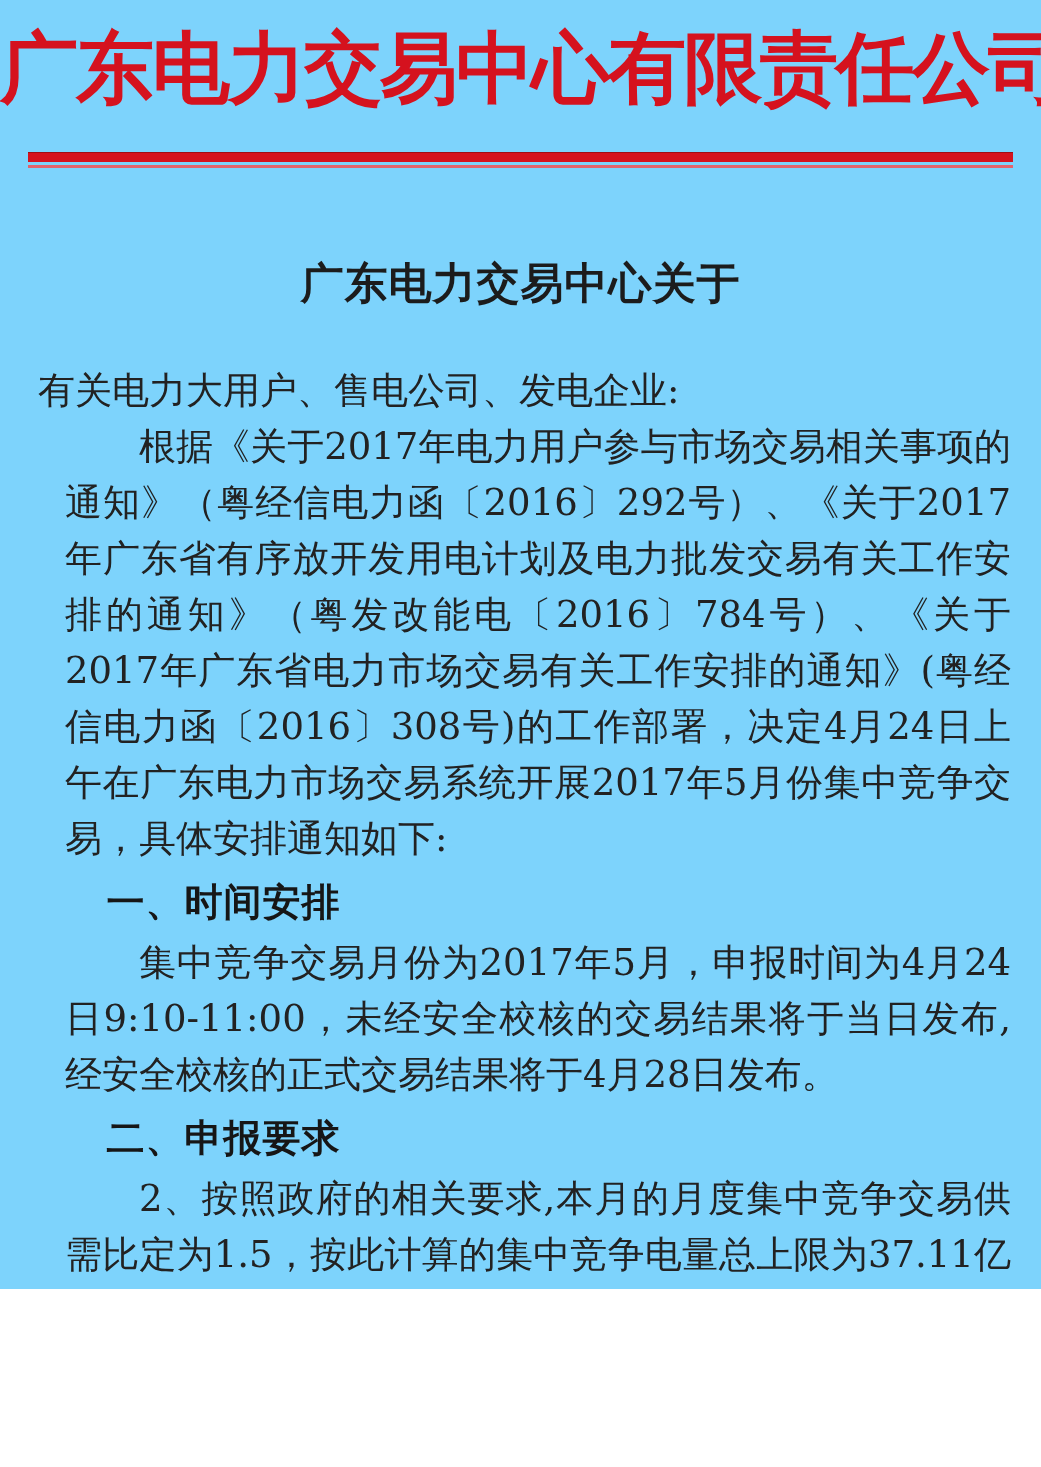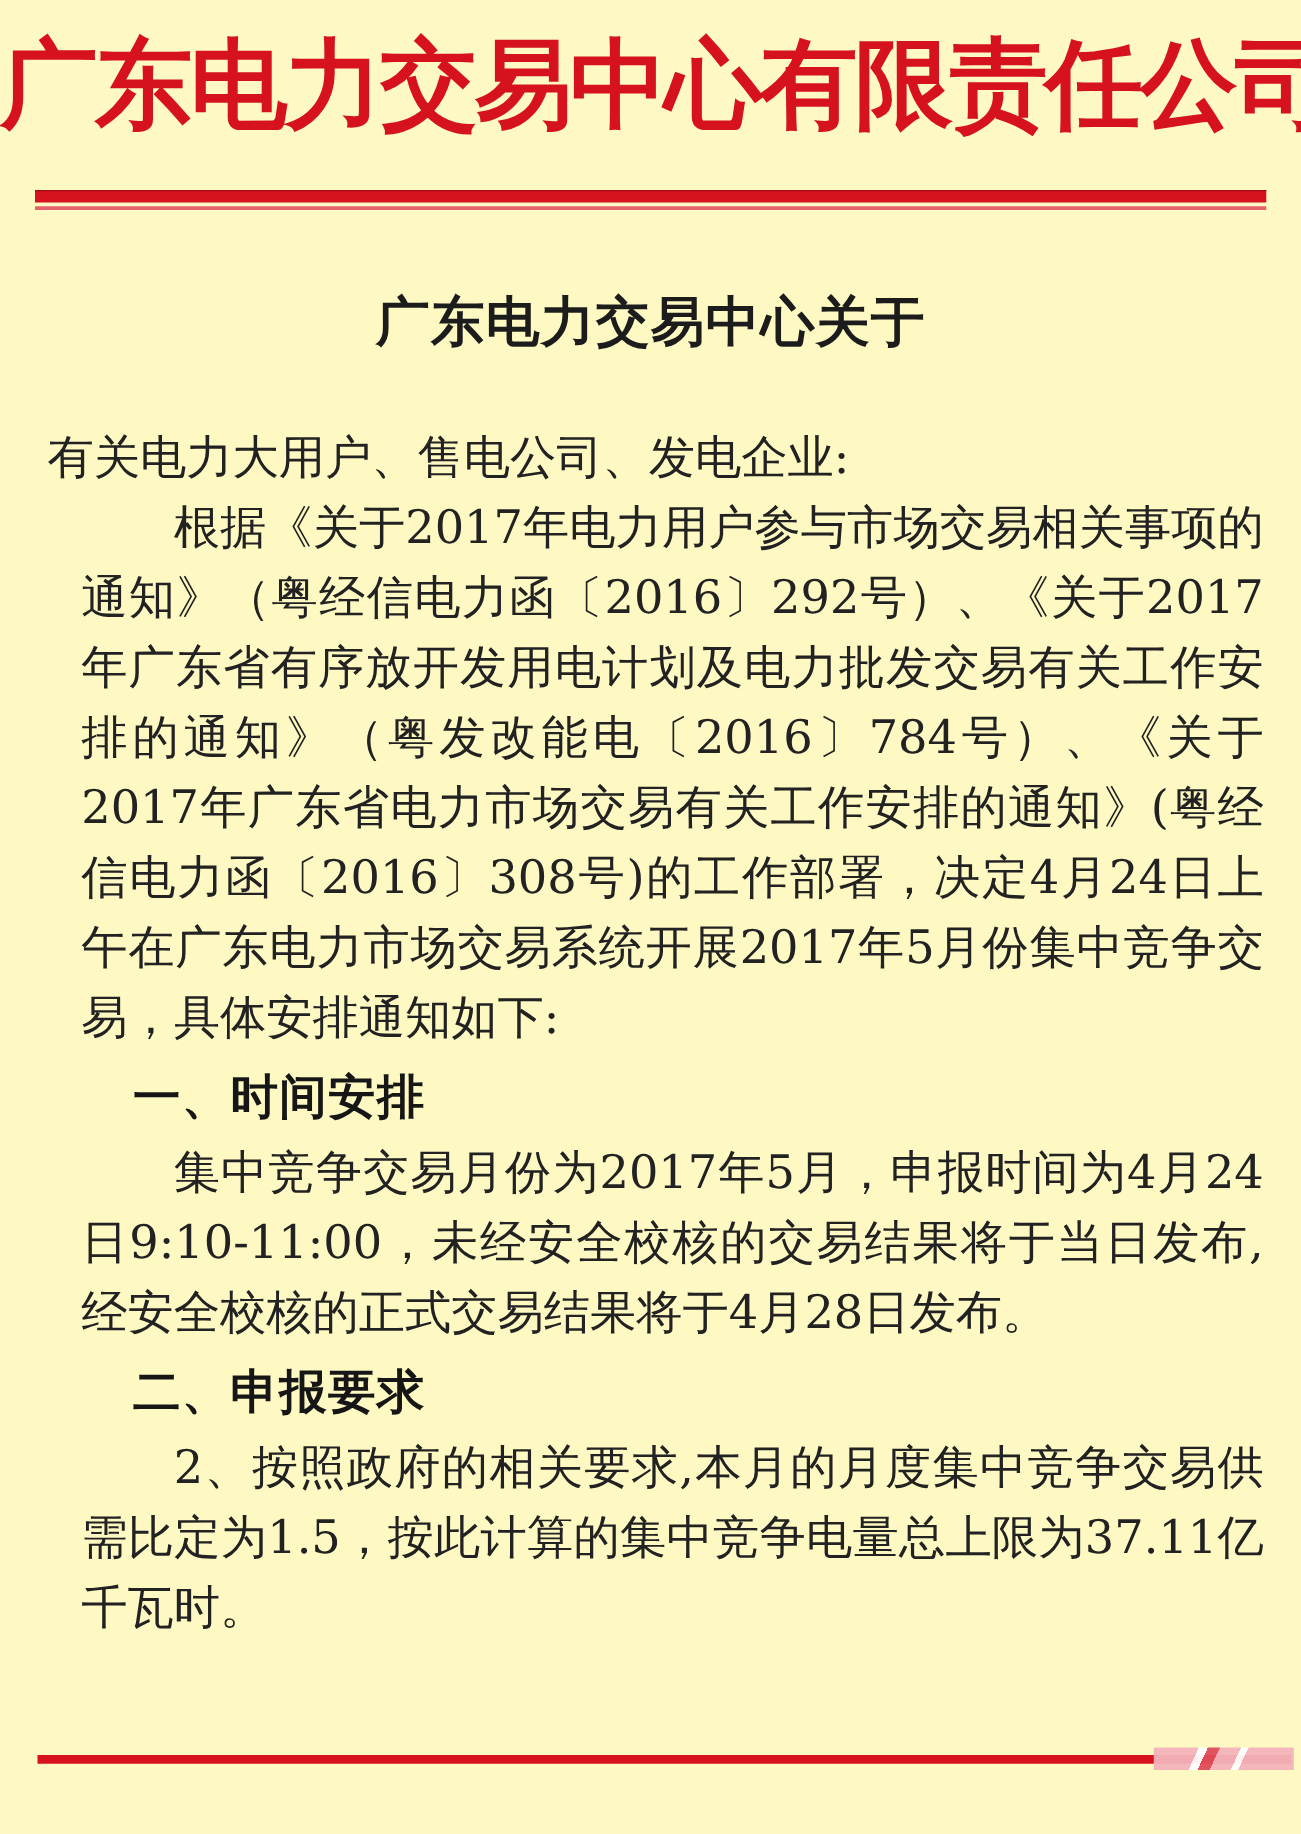--- a/index.html
+++ b/index.html
@@ -2,23 +2,23 @@
 <html><head>
 <meta charset="utf-8">
 <style>
   * { margin: 0; padding: 0; box-sizing: border-box; }
   html, body { background: #ffffff; }
   body { font-family: "DejaVu Serif", "Liberation Serif", serif; }
 
   .page {
     position: relative;
     width: 1041px;
-    height: 1467px;
+    height: 1289px;
     margin: 0 auto;
-    background: #fef9c3;
+    background: #7dd3fc;
     overflow: hidden;
   }
 
   
   .letterhead {
     padding-top: 12px;
     text-align: center;
     color: #d5121e;
     font-family: "DejaVu Serif", "Liberation Serif", serif;
     font-weight: bold;
@@ -28,21 +28,21 @@
     white-space: nowrap;
   }
 
   
   .letterhead-rule { margin: 28px 28px 0 28px; }
   .letterhead-rule .thick { height: 10px; background: #d5121e; border-top: 1px solid #a00d16; }
   .letterhead-rule .thin  { height: 3px; background: #e4626c; margin-top: 3px; }
 
   
   .notice-title {
-    margin-top: 61px;
+    margin-top: 86px;
     text-align: center;
     color: #1c1c1c;
     font-family: "DejaVu Serif", "Liberation Serif", serif;
     font-weight: bold;
     font-size: 43px;
     line-height: 59px;
     letter-spacing: 1px;
   }
 
   

